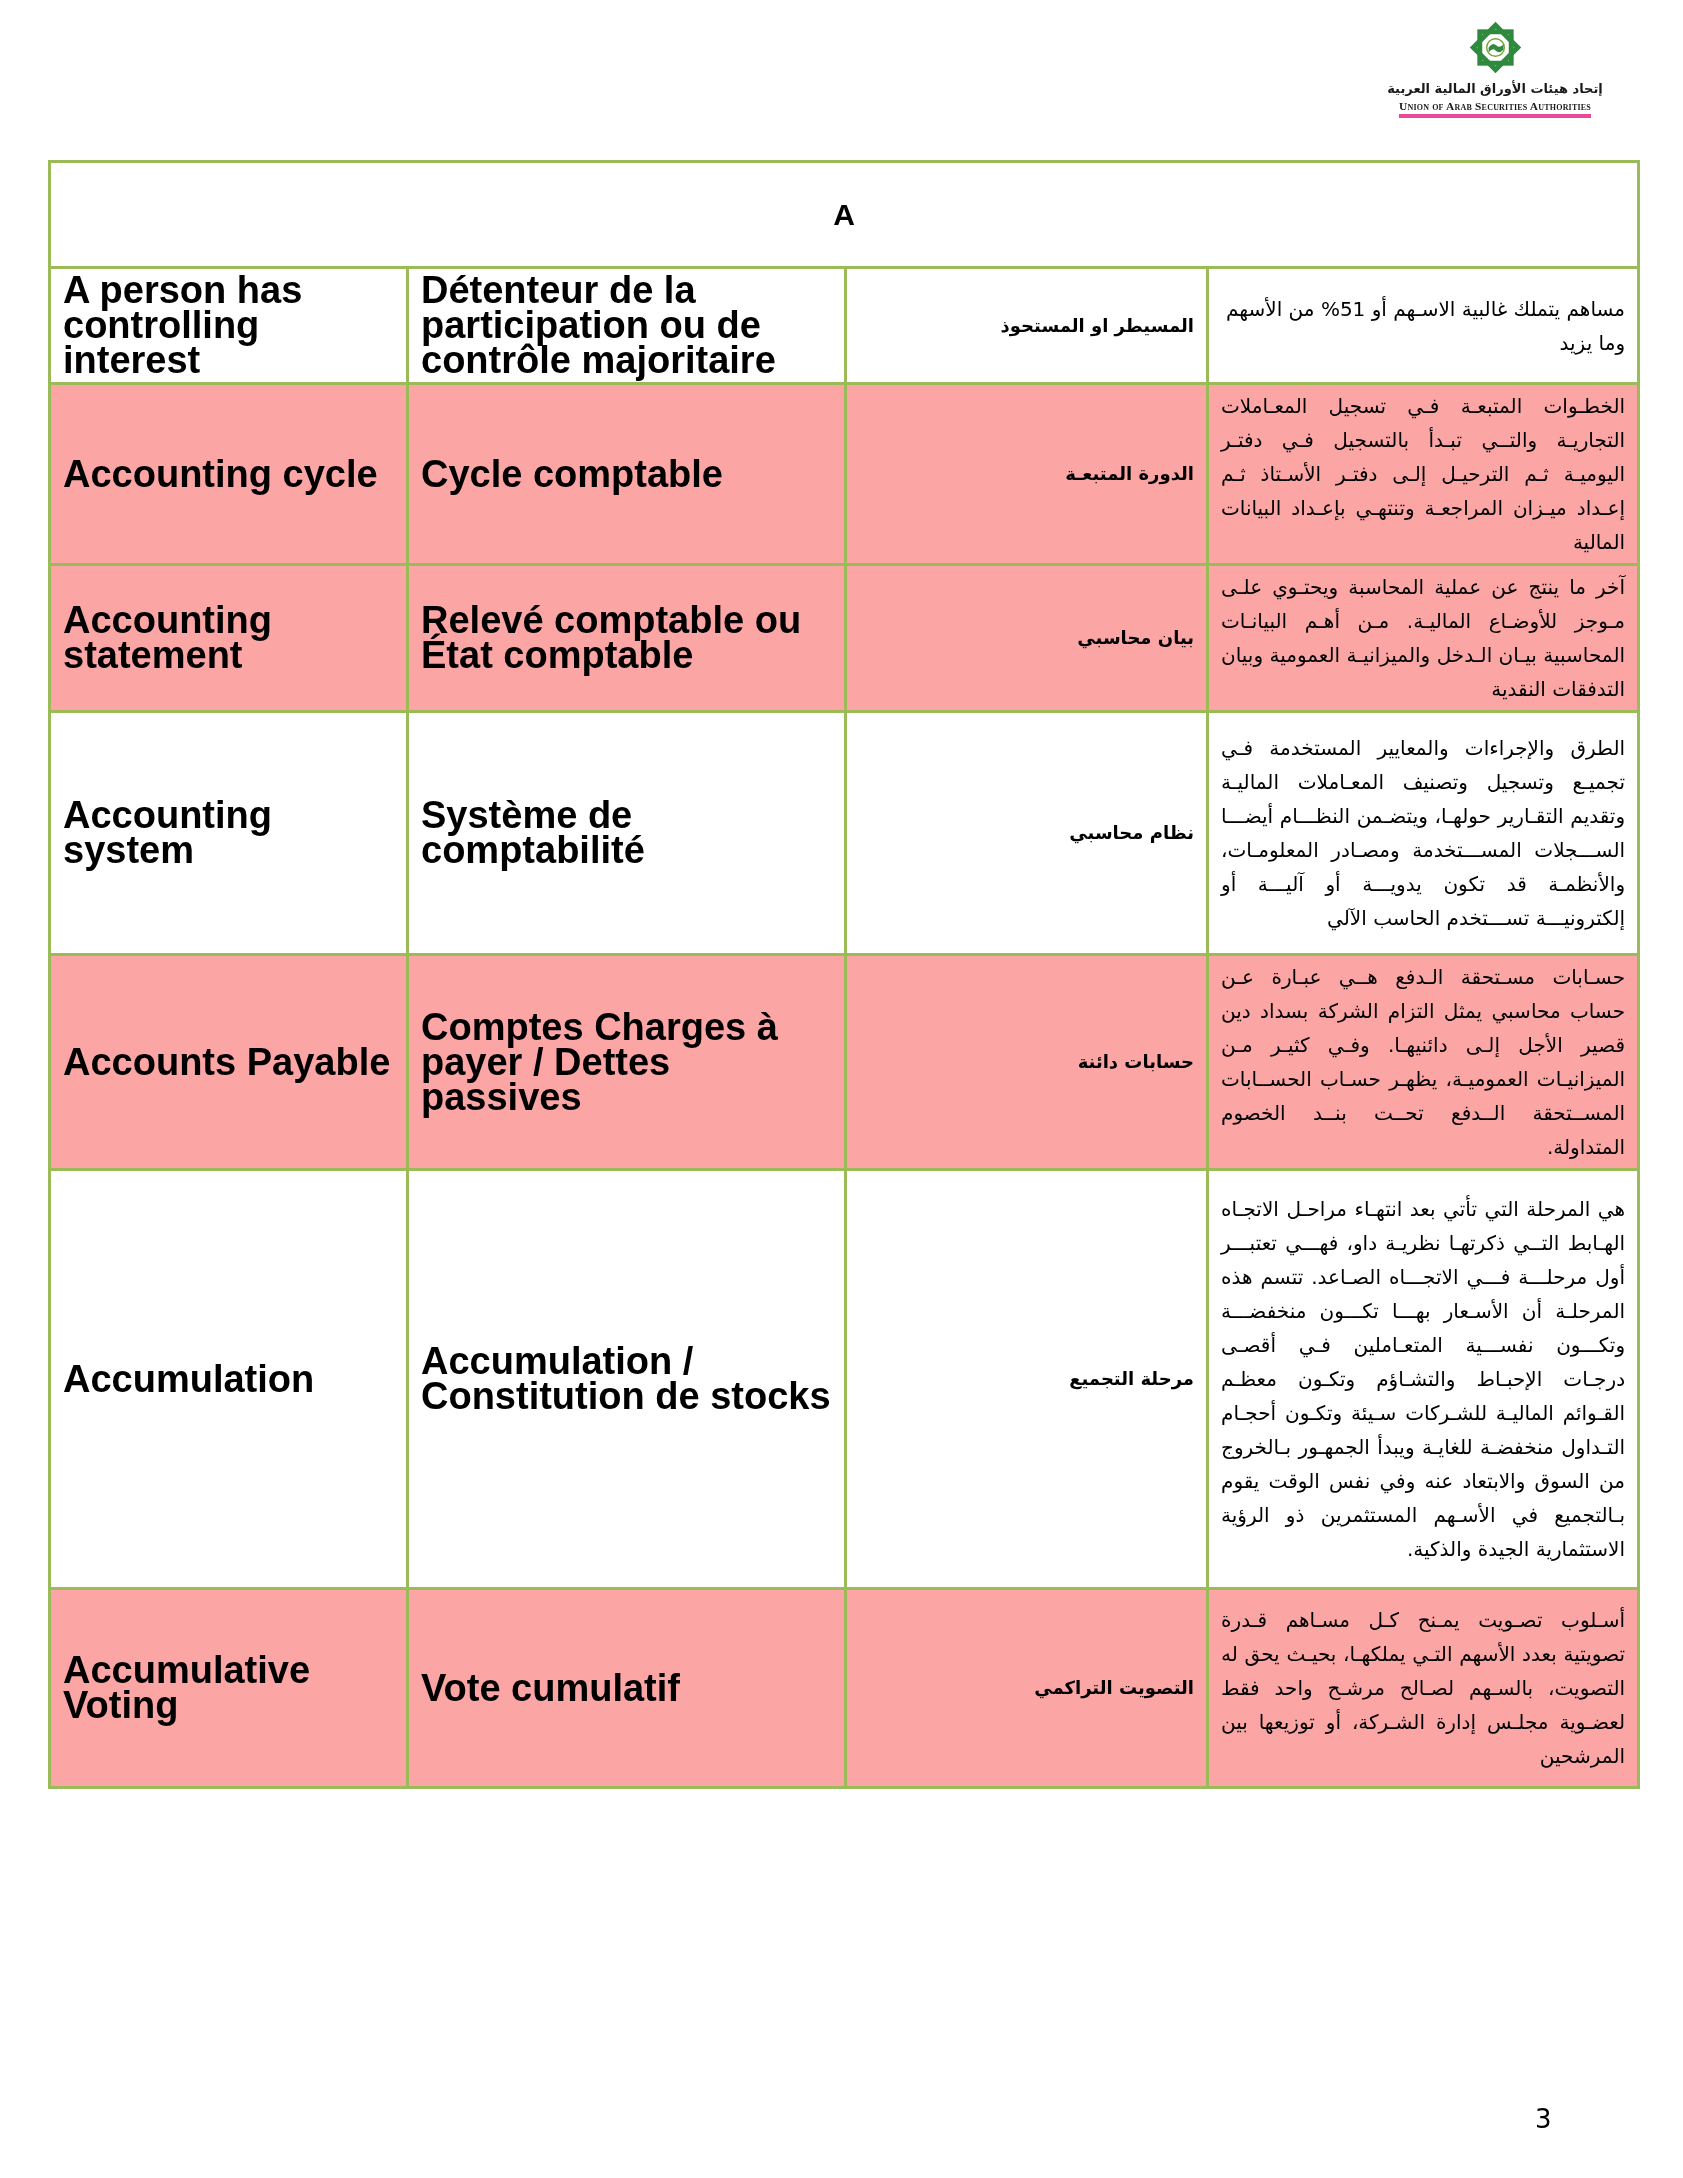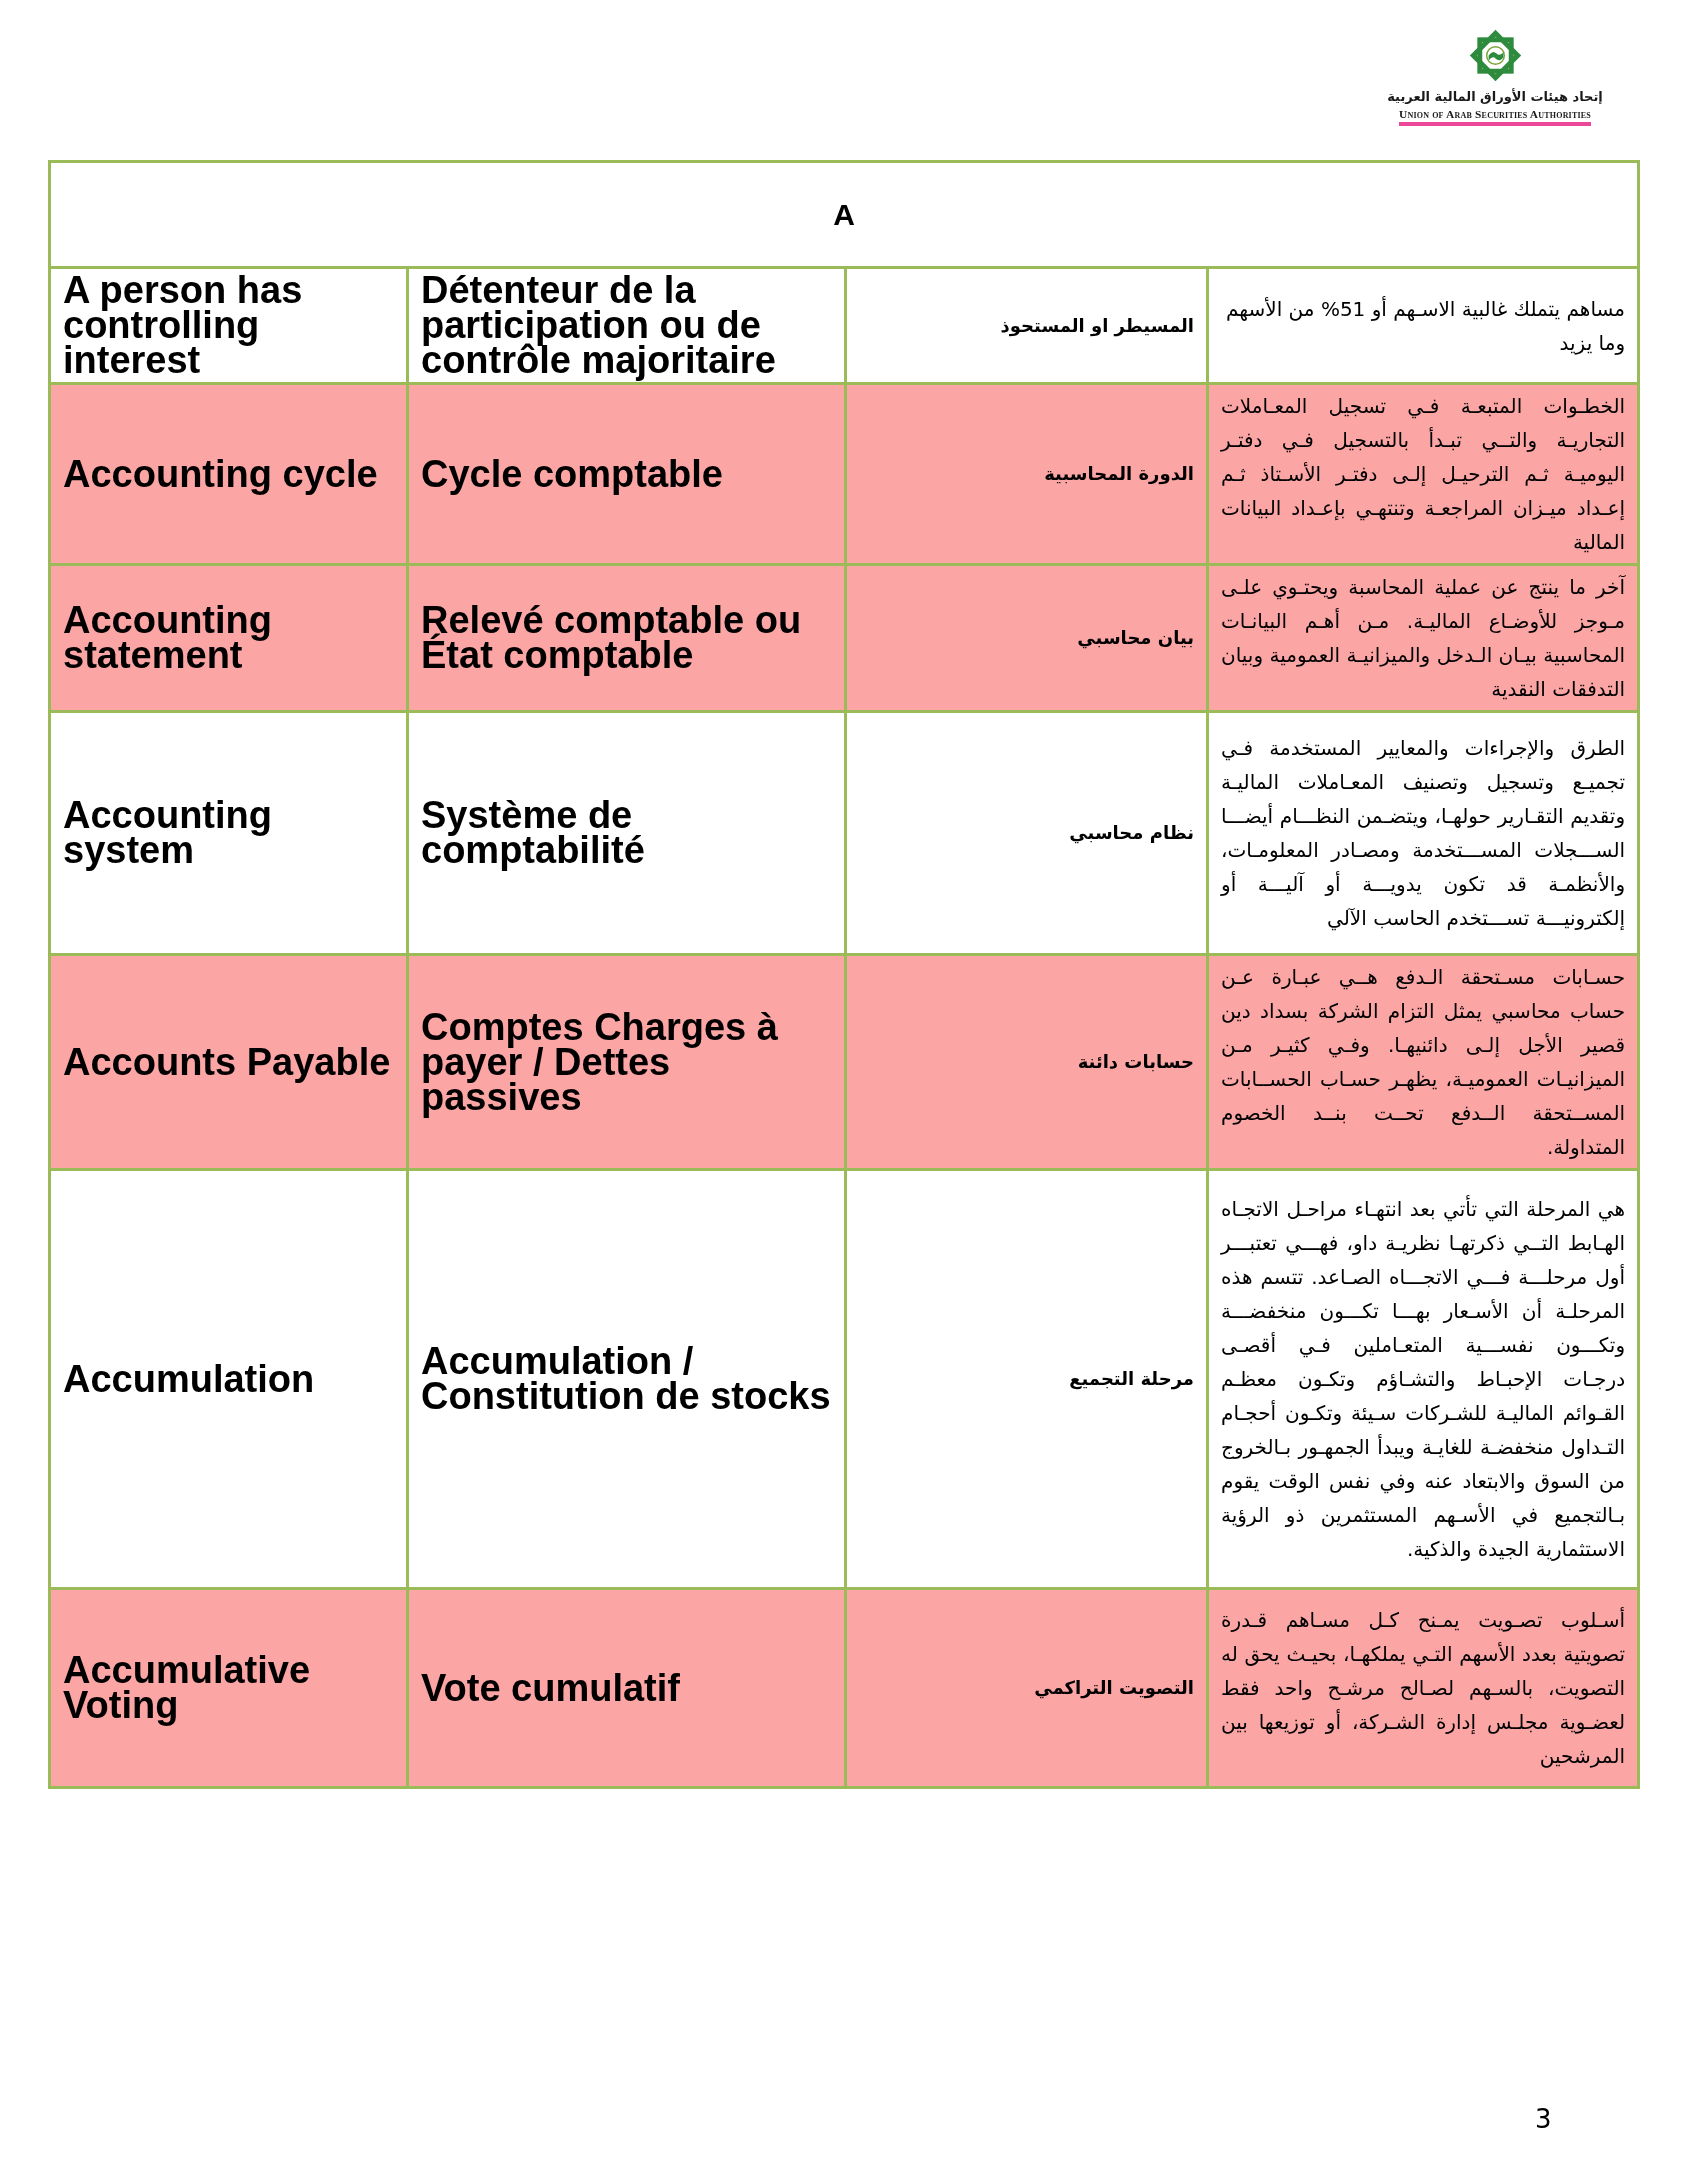--- a/index.html
+++ b/index.html
@@ -1,19 +1,19 @@
 <!DOCTYPE html>
 <html><head>
 <meta charset="utf-8">
 <style>
   html, body { margin: 0; padding: 0; background: #ffffff; }
   body { width: 1683px; height: 2178px; position: relative; overflow: hidden;
          font-family: "Liberation Sans", "DejaVu Sans", sans-serif; color: #000; }
 
-  .logo { position: absolute; left: 1376px; top: 28px; width: 238px; height: 114px; text-align: center; }
+  .logo { position: absolute; left: 1376px; top: 20px; width: 238px; height: 114px; text-align: center; }
   .logo svg { display: block; margin: 0 auto; }
   .logo .ar { font-family: "DejaVu Sans", sans-serif; font-size: 13px; font-weight: bold; direction: rtl;
               margin-top: 6px; color: #1a1a1a; letter-spacing: 0; }
   .logo .en { font-family: "Liberation Serif", serif; font-size: 11.4px; font-weight: bold; color: #1a1a1a;
               margin-top: 2px; border-bottom: 4px solid #ec4899; display: inline-block; padding-bottom: 2px;
               font-variant: small-caps; letter-spacing: 0.2px; }
 
   table.glossary { position: absolute; left: 48px; top: 160px; width: 1589px;
                    border-collapse: collapse; table-layout: fixed; }
   table.glossary td, table.glossary th { border: 3px solid #9bbb59; vertical-align: middle; padding: 4px 12px; }
@@ -68,21 +68,21 @@
 
   <tr class="row plain" style="height:104px">
     <td class="en">A person has controlling interest</td>
     <td class="fr">Détenteur de la participation ou de contrôle majoritaire</td>
     <td class="ar">المسيطر او المستحوذ</td>
     <td class="def short">مساهم يتملك غالبية الاسـهم أو 51% من الأسهم وما يزيد</td>
   </tr>
   <tr class="row shade" style="height:173px">
     <td class="en">Accounting cycle</td>
     <td class="fr">Cycle comptable</td>
-    <td class="ar">الدورة المحاسبية</td>
+    <td class="ar">الدورة المتبعـة</td>
     <td class="def">الخطـوات المتبعـة فـي تسجيل المعـاملات التجاريـة والتــي تبـدأ بالتسجيل فـي دفتـر اليوميـة ثـم الترحيـل إلـى دفتـر الأسـتاذ ثـم إعـداد ميـزان المراجعـة وتنتهـي بإعـداد البيانات المالية</td>
   </tr>
   <tr class="row shade" style="height:143px">
     <td class="en">Accounting statement</td>
     <td class="fr">Relevé comptable  ou  État comptable</td>
     <td class="ar">بيان محاسبي</td>
     <td class="def">آخر ما ينتج عن عملية المحاسبة ويحتـوي علـى مـوجز للأوضـاع الماليـة. مـن أهـم البيانـات المحاسبية بيـان الـدخل والميزانيـة العمومية وبيان التدفقات النقدية</td>
   </tr>
   <tr class="row plain" style="height:243px">
     <td class="en">Accounting system</td>

